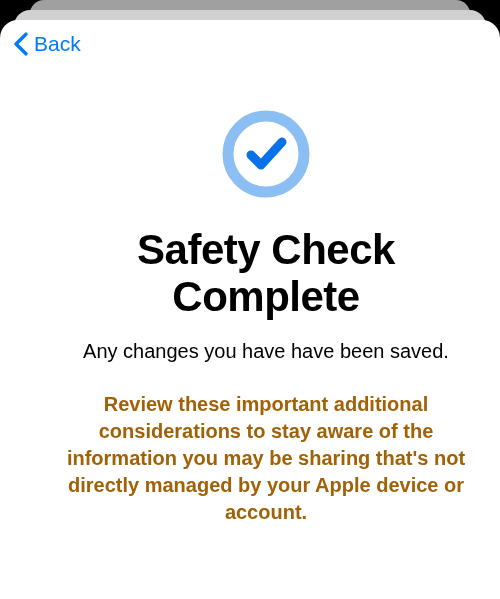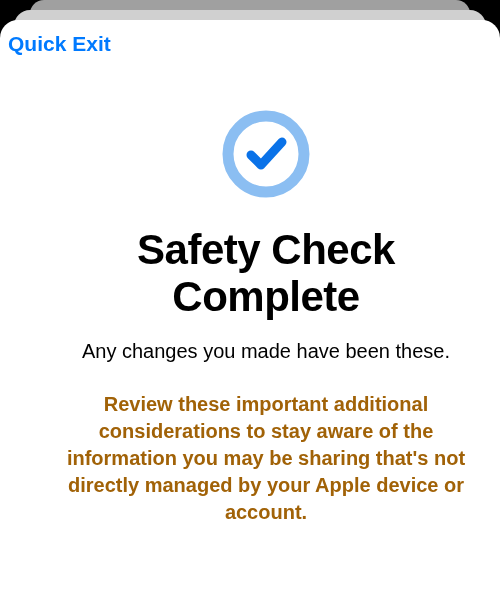--- a/index.html
+++ b/index.html
@@ -133,33 +133,38 @@
   </style>
 </head>
 <body>
 
 <div class="card-bg-1"></div>
 <div class="card-bg-2"></div>
 
 <div class="sheet">
 
   <div class="nav-bar">
-    <div class="quick-exit">
-      <span>Quick Exit</span>
+    <div class="back-button">
+      <span class="chevron-left">
+        <svg viewBox="0 0 13 22" fill="none">
+          <path d="M11 2 L2 11 L11 20" stroke="#007AFF" stroke-width="3.2" stroke-linecap="round" stroke-linejoin="round"></path>
+        </svg>
+      </span>
+      <span>Back</span>
     </div>
   </div>
 
   <div class="content">
     <div class="hero-icon">
       <svg viewBox="0 0 92 92" fill="none">
         <circle cx="46" cy="46" r="38" stroke="#8BBEF2" stroke-width="11" fill="none"></circle>
         <path d="M31 47 L41 57 L62 34" stroke="#0A72E8" stroke-width="9" stroke-linecap="round" stroke-linejoin="round" fill="none"></path>
       </svg>
     </div>
 
     <h1 class="page-title">Safety Check Complete</h1>
 
-    <p class="subtitle">Any changes you made have been these.</p>
+    <p class="subtitle">Any changes you have have been saved.</p>
 
     <p class="body-text">Review these important additional considerations to stay aware of the information you may be sharing that's not directly managed by your Apple device or account.</p>
   </div>
 
 </div>
 
 </body></html>

